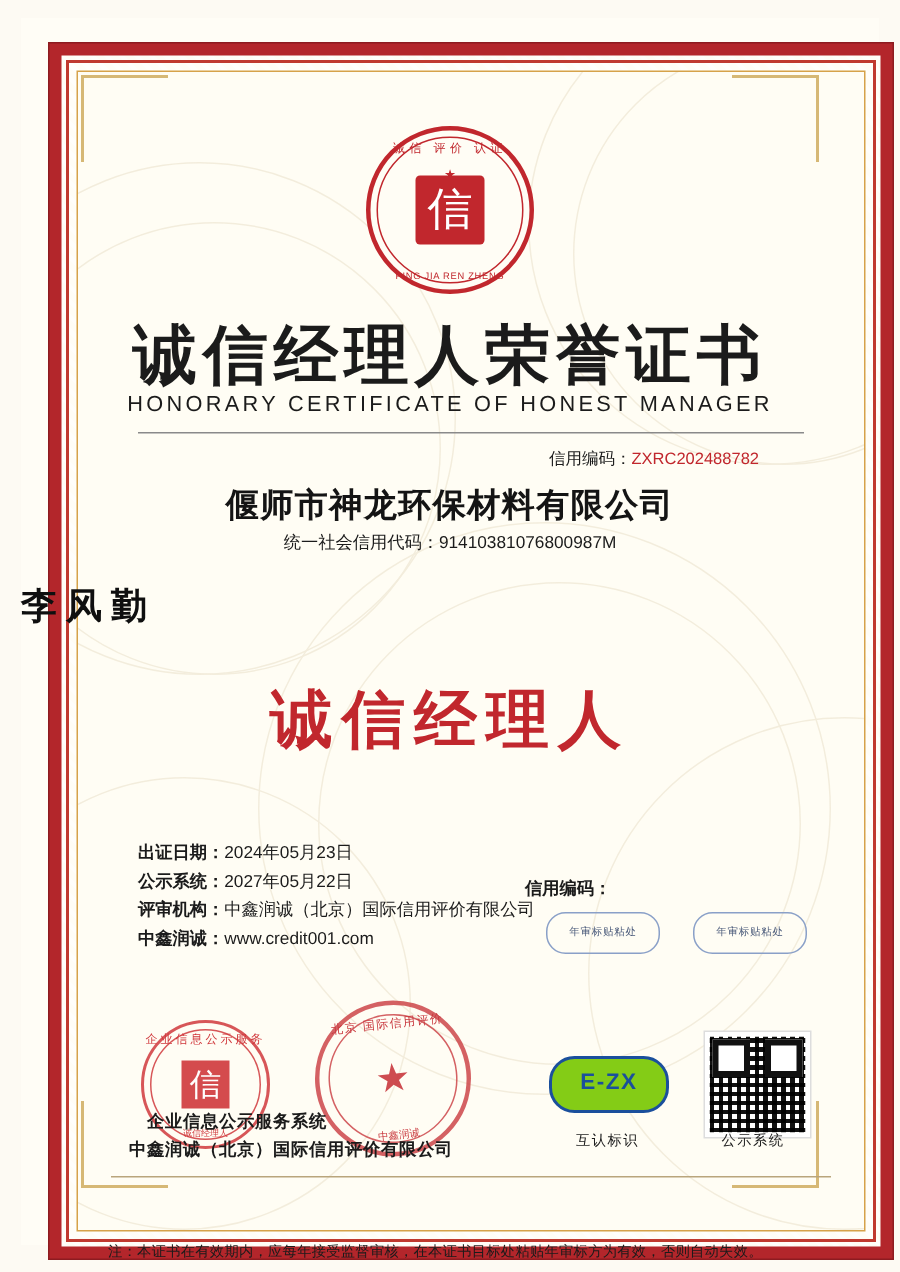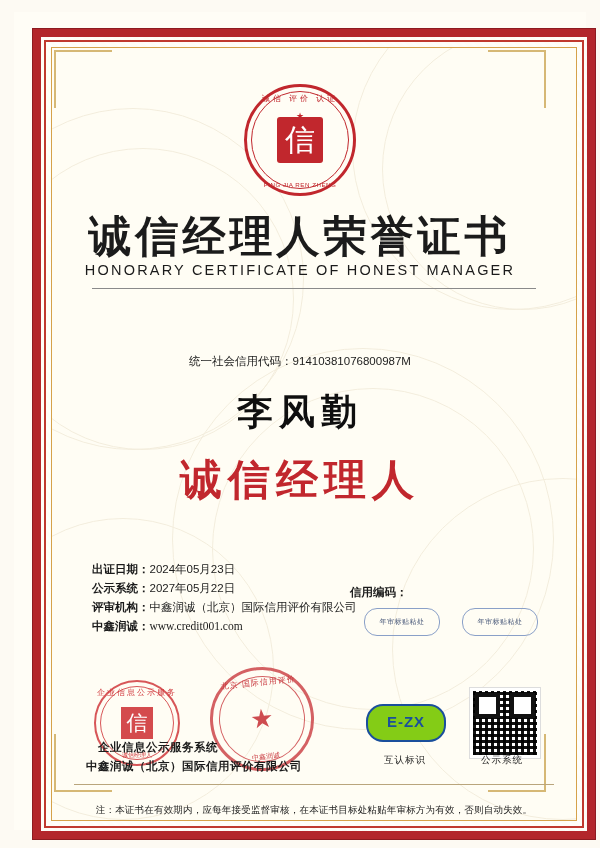--- a/index.html
+++ b/index.html
@@ -217,24 +217,23 @@
     left: 0; right: 0;
     top: 342px;
     text-align: center;
     font-size: 11.5px;
     color: #1b1b1b;
   }
   .person {
     position: absolute;
     left: 0; right: 0;
     top: 376px;
-    text-align: center;
     font-family: "Liberation Serif", serif;
     font-weight: bold;
-    font-size: 36px;
+    font-size: 24px;
     letter-spacing: 6px;
     color: #0f0f0f;
   }
   .award {
     position: absolute;
     left: 0; right: 0;
     top: 440px;
     text-align: center;
     font-family: "Liberation Serif", serif;
     font-weight: bold;
@@ -248,21 +247,21 @@
     position: absolute;
     left: 78px;
     top: 548px;
     font-size: 11.5px;
     color: #1b1b1b;
     line-height: 19px;
   }
   .details .row { white-space: nowrap; }
   .details .lbl { font-weight: bold; margin-top: 37px; }
   .details .url {
-    font-family: Liberation Serif, serif;
+    font-family: Liberation Sans, sans-serif;
   }
 
   
   .annual {
     position: absolute;
     left: 336px;
     top: 573px;
     font-size: 11.5px;
     font-weight: bold;
     color: #1b1b1b;
@@ -443,24 +442,24 @@
     left: 60px;
     width: 480px;
     top: 772px;
     height: 1px;
     background: #b9a57c;
   }
   .note {
     position: absolute;
     left: 58px;
     width: 484px;
-    top: 792px;
+    top: 816px;
     font-size: 9.5px;
     color: #1b1b1b;
-    text-align: center;
+    text-align: left;
     letter-spacing: 0.2px;
     white-space: nowrap;
   }
 </style>
 </head>
 <body>
 
 <div class="page">
   <div class="cert">
 
@@ -490,21 +489,25 @@
       <div class="seal-top-text">诚信 评价 认证</div>
       <div class="seal-star">★</div>
       <div class="seal-core">信</div>
       <div class="seal-bottom-text">PING JIA REN ZHENG</div>
     </div>
 
     <div class="title-cn">诚信经理人荣誉证书</div>
     <div class="title-en">HONORARY CERTIFICATE OF HONEST MANAGER</div>
     <div class="title-rule"></div>
 
-
+    <div class="credit-no">
+      <span>信用编码：</span><span class="val">ZXRC202488782</span>
+    </div>
+
+    <div class="company">偃师市神龙环保材料有限公司</div>
     <div class="usci">统一社会信用代码：91410381076800987M</div>
     <div class="person">李风勤</div>
     <div class="award">诚信经理人</div>
 
     <div class="details">
       <div class="row">
         <span class="lbl">出证日期：</span><span>2024年05月23日</span>
       </div>
       <div class="row">
         <span class="lbl">公示系统：</span><span>2027年05月22日</span>

